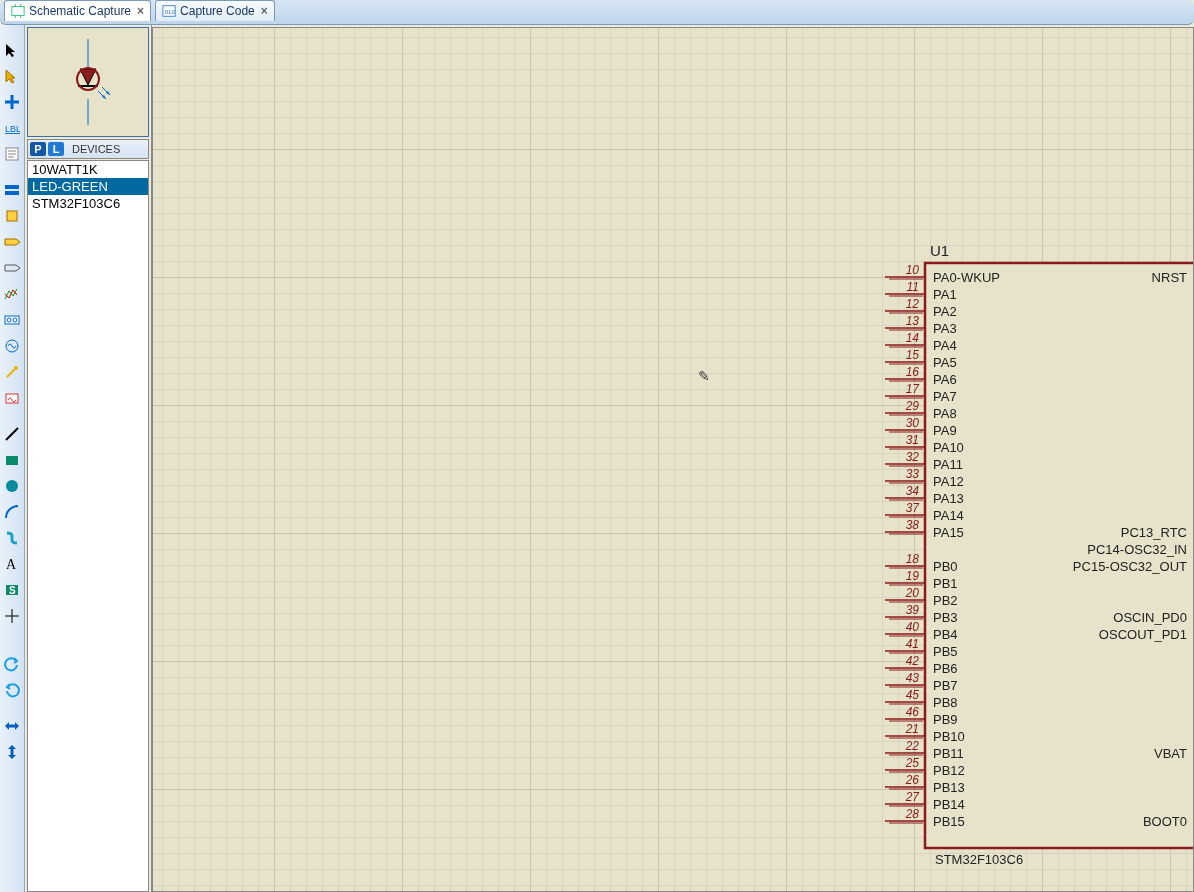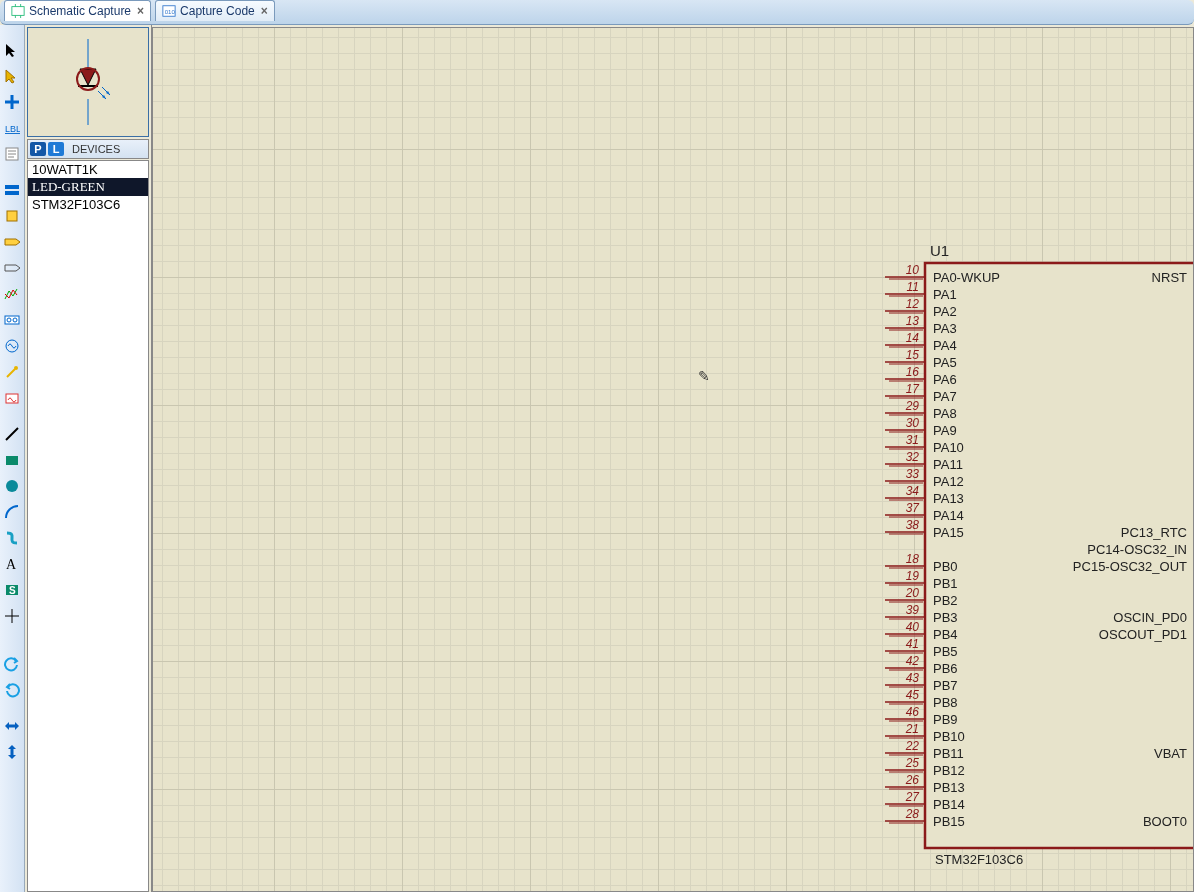--- a/index.html
+++ b/index.html
@@ -14,21 +14,21 @@
 .tool{width:20px;height:20px;display:flex;align-items:center;justify-content:center;cursor:pointer;border:1px solid transparent;}
 .sidebar{width:126px;border-right:1px solid #888;display:flex;flex-direction:column;background:#ece9d8;}
 .preview{height:108px;border-bottom:1px solid #888;position:relative;background:#e7e3cb;margin:2px;border:1px solid #3a6ea5;}
 .preview svg{width:100%;height:100%;}
 .devhdr{height:18px;border:1px solid #888;margin:0 2px 1px 2px;display:flex;align-items:center;padding:0 2px;background:linear-gradient(#e8f0fa,#d4e2f1);}
 .devhdr .btn{width:16px;height:14px;margin-right:2px;display:inline-flex;align-items:center;justify-content:center;color:#fff;font-weight:bold;font-size:11px;border-radius:2px;}
 .btnP{background:#1357a6;}
 .btnL{background:#1f7ad6;}
 .devlist{flex:1;overflow:auto;margin:0 2px;border:1px solid #888;background:#fff;}
 .devit{padding:1px 4px;font-size:13px;color:#000;cursor:pointer;white-space:nowrap;}
-.devit.sel{background:#0f172a;color:#fff;font-family:Liberation Serif, serif;}
+.devit.sel{background:#0369a1;color:#fff;}
 .canvaswrap{flex:1;position:relative;overflow:hidden;border:1px solid #888;margin:2px 0 0 0;background:#e7e3cb;}
 .canvas{position:absolute;left:0;top:0;width:1040px;height:866px;}
 .grid{position:absolute;inset:0;background-image:
   linear-gradient(#c9c6b0 1px,transparent 1px),
   linear-gradient(90deg,#c9c6b0 1px,transparent 1px),
   linear-gradient(#d7d4bf 1px,transparent 1px),
   linear-gradient(90deg,#d7d4bf 1px,transparent 1px);
   background-size:128px 128px,128px 128px,16px 16px,16px 16px;
   background-position:-7px -7px,-7px -7px,-7px -7px,-7px -7px;}
 .cursor-pencil{position:absolute;left:545px;top:340px;font-size:14px;color:#333;}

